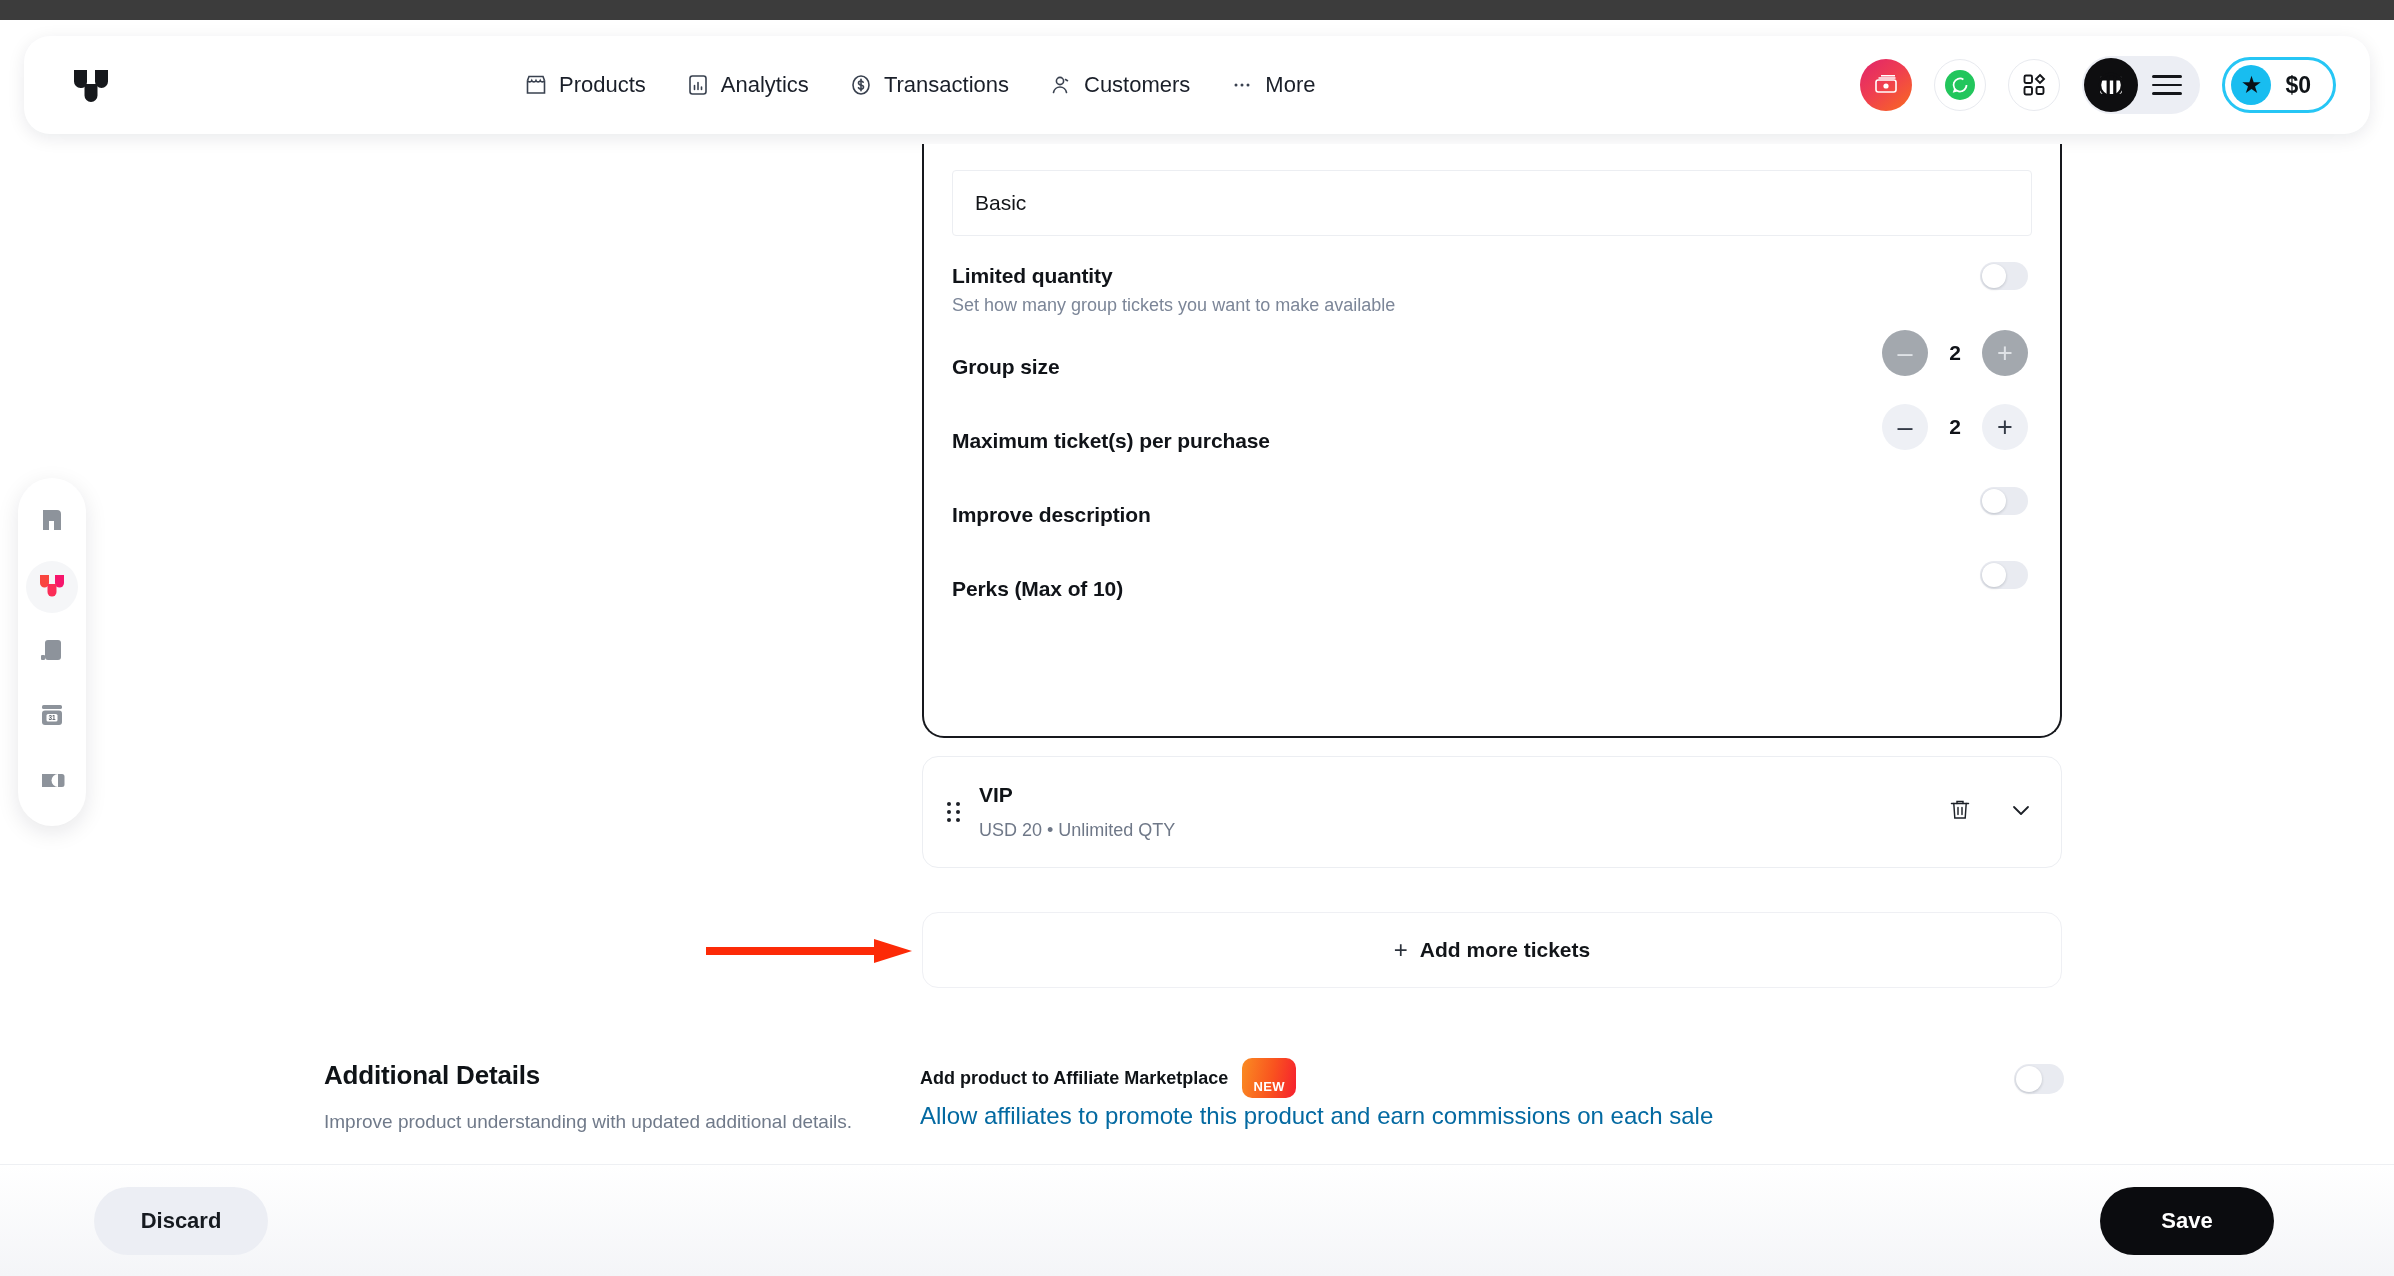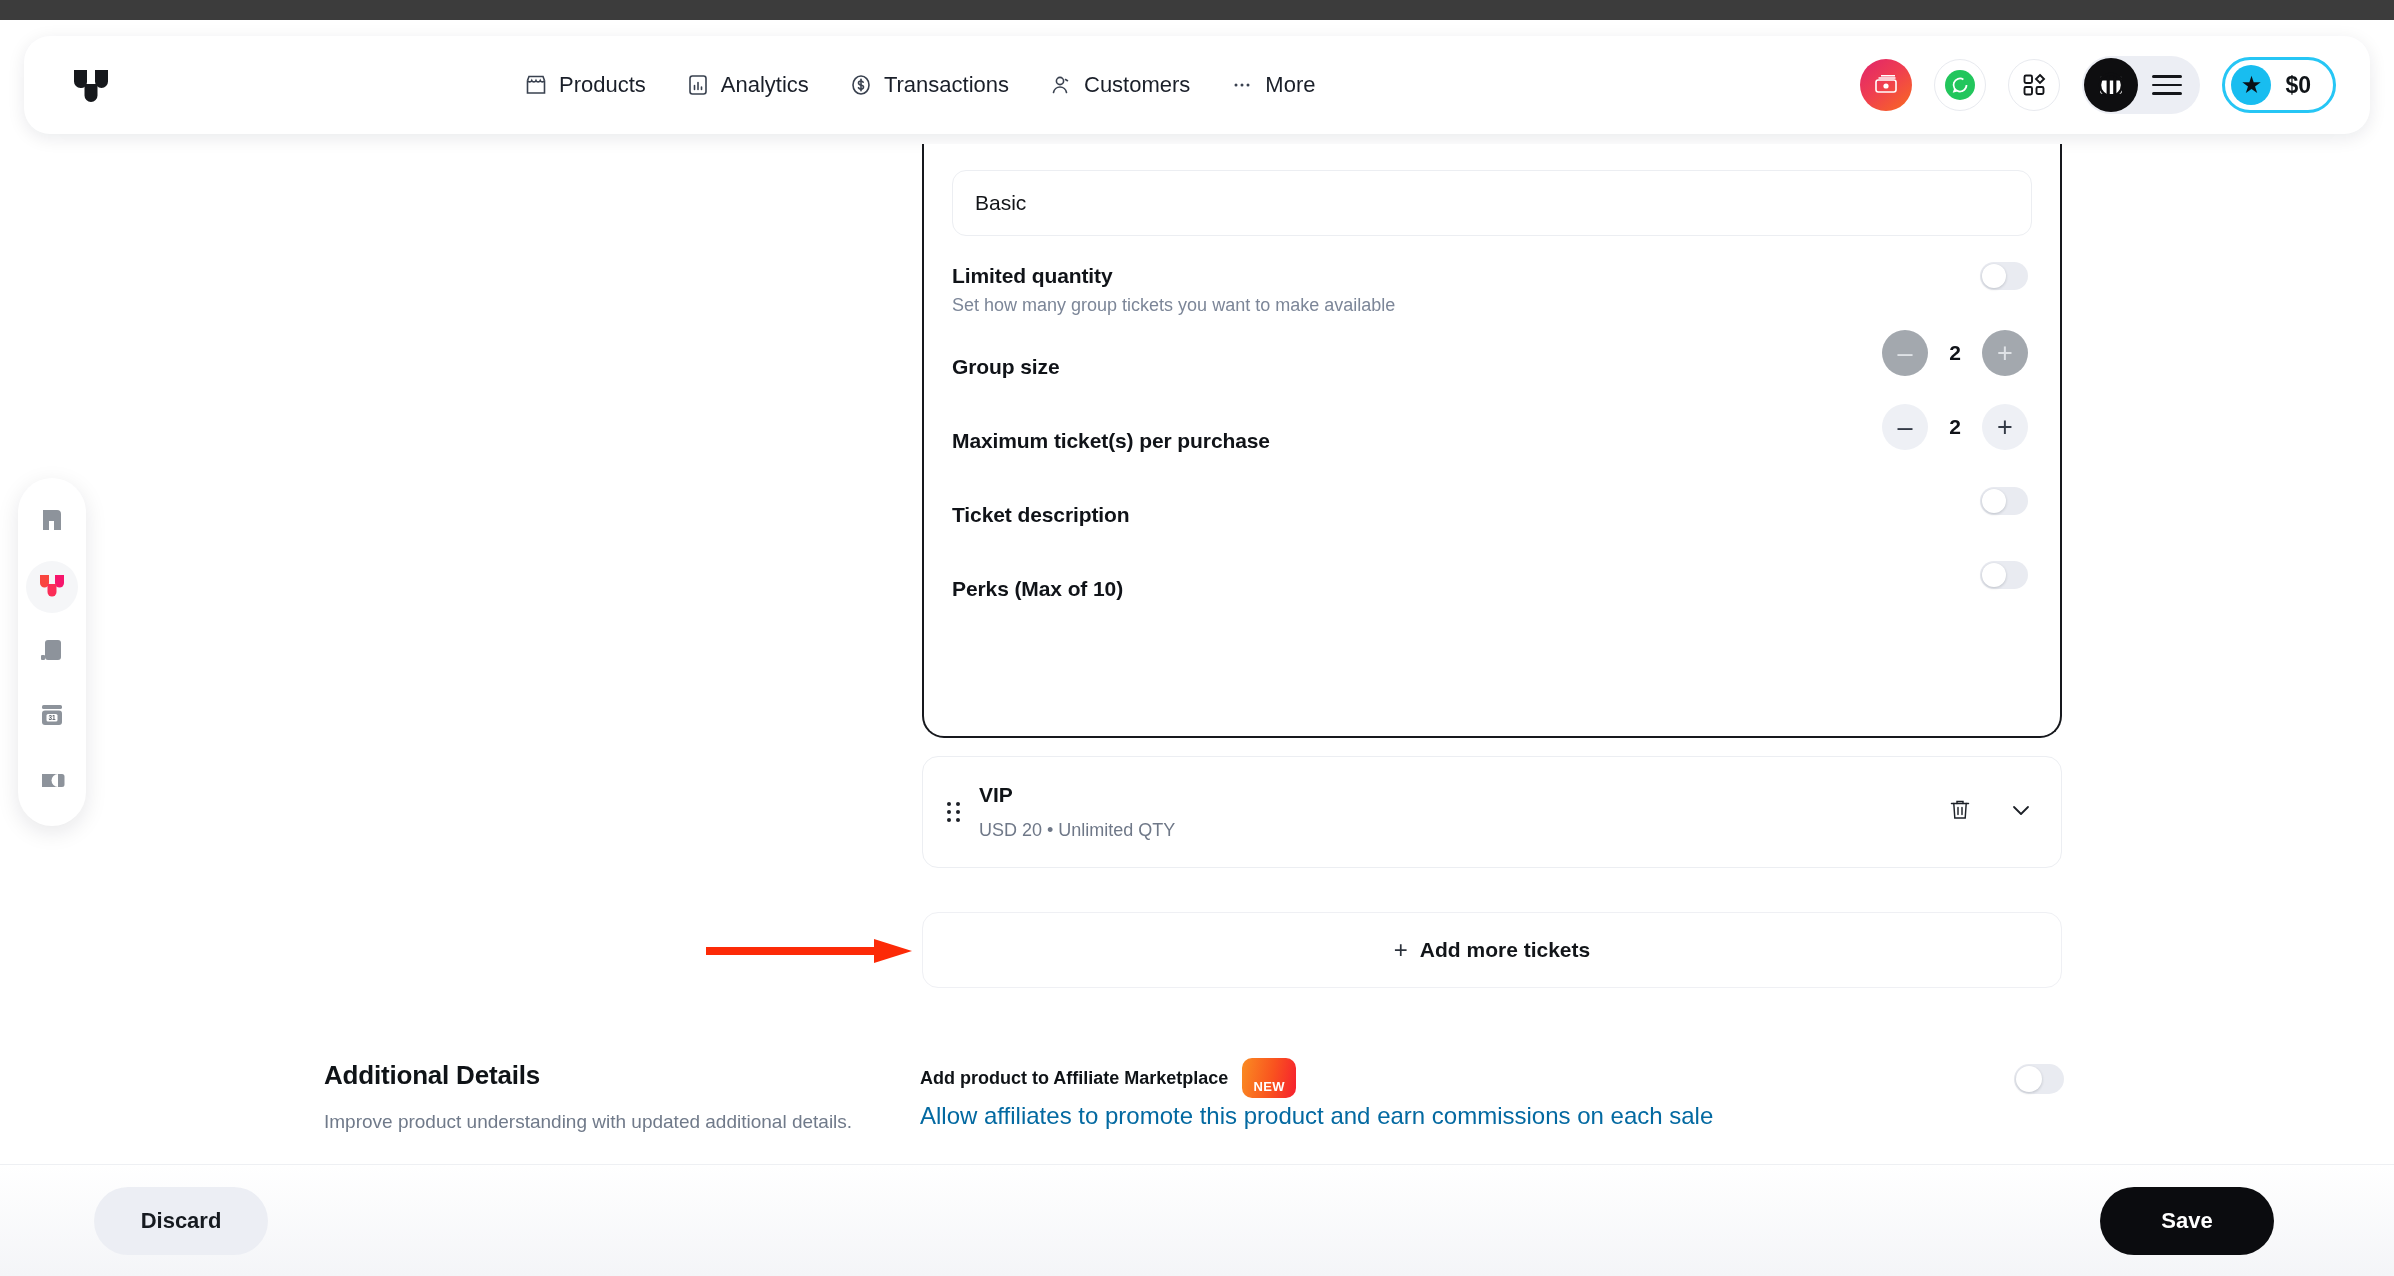--- a/index.html
+++ b/index.html
@@ -133,21 +133,21 @@
     border: 2px solid #16181d;
     border-top: none;
     border-radius: 0 0 22px 22px;
     background:#ffffff;
     padding: 0 28px;
   }
   #ticket-name-input {
     margin-top: 26px;
     height: 66px;
     border: 1px solid #eceef2;
-    border-radius: 14px;
+    border-radius: 4px;
     display:flex; align-items:center;
     padding: 0 22px;
     font-size: 21px;
     color:#131519;
     background:#ffffff;
   }
   .row {
     display:flex; align-items:center; justify-content:space-between;
     min-height: 74px;
     padding-right: 4px;
@@ -486,21 +486,21 @@
       </div>
       <div class="stepper">
         <span class="step-btn">–</span>
         <span class="step-val">2</span>
         <span class="step-btn">+</span>
       </div>
     </div>
 
     <div class="row">
       <div class="row-labels">
-        <span class="row-title">Ticket description</span>
+        <span class="row-title">Improve description</span>
       </div>
       <div class="toggle">
         <span class="knob"></span>
       </div>
     </div>
 
     <div class="row">
       <div class="row-labels">
         <span class="row-title">Perks (Max of 10)</span>
       </div>

